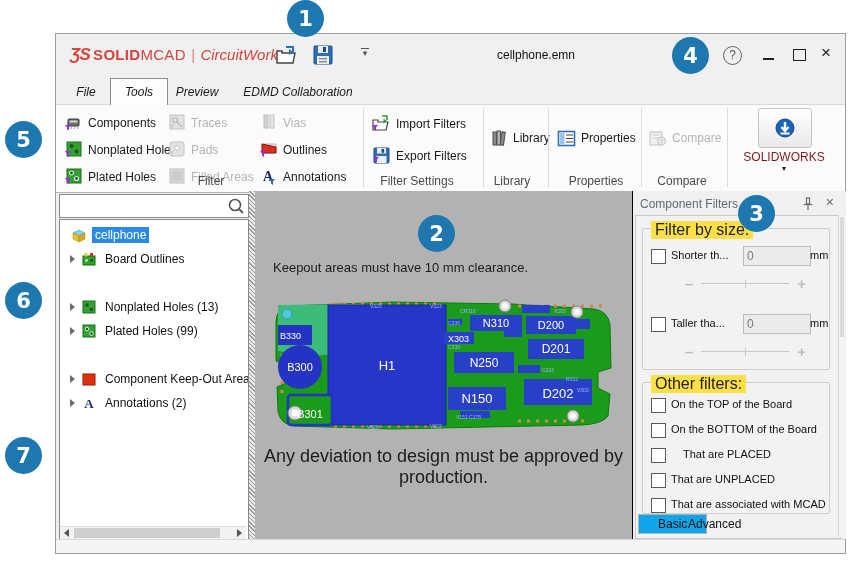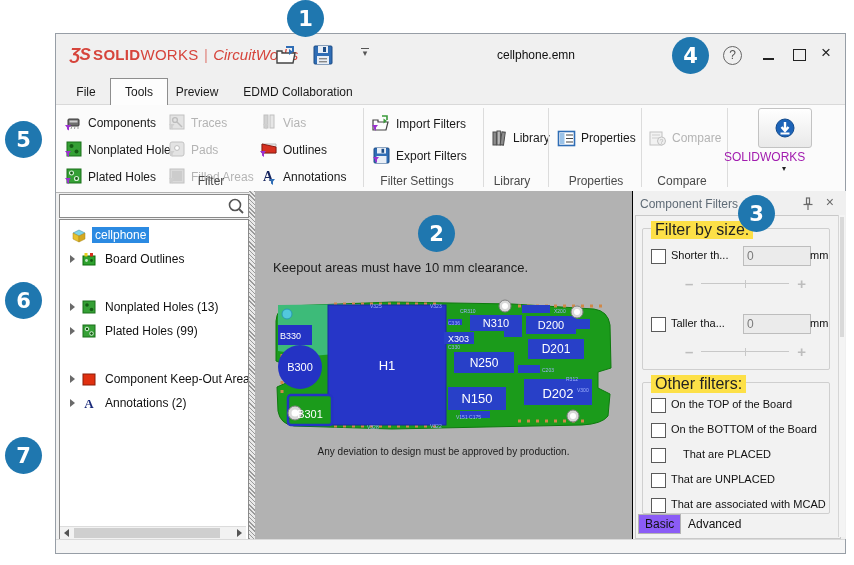--- a/index.html
+++ b/index.html
@@ -20,37 +20,37 @@
   .overflow{position:absolute;top:14px;width:12px;height:16px;text-align:center;color:#555;font-size:9px;line-height:7px;}
   .overflow::before{content:"";display:block;margin:0 auto 1px;width:8px;height:0;border-top:1px solid #555;}
   .doc-title{position:absolute;left:400px;top:14px;width:160px;text-align:center;font-size:12px;color:#111;}
   .wc{position:absolute;top:12px;color:#333;}
   .help-c{left:667px;width:17px;height:17px;border:1px solid #666;border-radius:50%;
           text-align:center;line-height:16px;font-size:12px;color:#555;}
   .min-b{left:707px;top:24px;width:11px;height:0;border-top:2px solid #222;}
   .max-b{left:737px;top:15px;width:11px;height:10px;border:1px solid #222;}
   .close-x{left:765px;top:9px;font-size:17px;color:#222;line-height:20px;}
   
-  .tabrow{position:absolute;left:0;top:42px;width:100%;height:28px;}
+  .tabrow{position:absolute;left:0;top:42px;width:100%;height:28px;font-style:italic;}
   .tab{position:absolute;top:5px;height:22px;line-height:22px;text-align:center;color:#1a1a1a;cursor:pointer;}
   .tab.active{top:2px;height:26px;line-height:26px;background:#fdfdfd;border:1px solid #8e8e8e;border-bottom:none;z-index:2;}
   .cc-min{left:736px;top:58px;width:8px;height:0;border-top:2px solid #111;}
   .cc-rest{left:753px;top:52px;width:7px;height:6px;border:1px solid #111;box-shadow:2px -2px 0 -0.5px #111;}
   .cc-close{left:771px;top:47px;font-weight:bold;font-size:13px;}
   
   .ribbon{position:absolute;left:0;top:70px;width:100%;height:87px;background:#fbfbfb;
           border-top:1px solid #d9d9d9;border-bottom:1px solid #b3b3b3;}
   .vsep{position:absolute;top:3px;height:79px;width:1px;background:#dcdcdc;}
   .rbtn{position:absolute;height:22px;display:flex;align-items:center;gap:5px;white-space:nowrap;cursor:pointer;}
   .rbtn .lbl{font-size:12px;color:#1a1a1a;}
   .rbtn.dis .lbl{color:#b4b4b4;}
   .glabel{position:absolute;top:69px;text-align:center;font-size:12px;color:#4a4a4a;}
   .swbtn{position:absolute;left:702px;top:3px;width:52px;height:38px;border:1px solid #c3c3c3;border-radius:3px;
          background:linear-gradient(#ffffff,#e9e9e9);display:flex;align-items:center;justify-content:center;cursor:pointer;}
-  .swlabel{position:absolute;left:668px;top:45px;width:120px;text-align:left;color:#a21caf;}
+  .swlabel{position:absolute;left:668px;top:45px;width:120px;text-align:center;color:#7f1d1d;}
   .swdrop{position:absolute;left:668px;top:59px;width:120px;text-align:center;font-size:8px;color:#222;}
   
   .client{position:absolute;left:0;top:157px;width:789px;height:348px;}
   .leftpanel{position:absolute;left:1px;top:0;width:194px;height:100%;}
   .search{position:absolute;left:2px;top:3px;width:188px;height:22px;background:#fff;border:1px solid #8a8a8a;}
   .search input{position:absolute;left:2px;top:2px;width:160px;height:16px;border:none;outline:none;font-size:12px;background:transparent;}
   .search svg{position:absolute;right:2px;top:1px;}
   .treebox{position:absolute;left:2px;top:28px;width:188px;height:320px;background:#fff;border:1px solid #8a8a8a;overflow:hidden;}
   .trow{position:absolute;left:0;width:300px;height:24px;display:flex;align-items:center;white-space:nowrap;cursor:pointer;}
   .exp{width:0;height:0;border-left:5px solid #6a6a6a;border-top:4px solid transparent;border-bottom:4px solid transparent;margin:0 5px 0 10px;}
@@ -61,61 +61,61 @@
   .hscroll{position:absolute;left:0;bottom:0;width:186px;height:13px;background:#f2f2f2;border-top:1px solid #dcdcdc;}
   .harrow{position:absolute;top:0;width:13px;height:12px;display:flex;align-items:center;justify-content:center;cursor:pointer;}
   .tri-l{width:0;height:0;border-right:5px solid #555;border-top:4px solid transparent;border-bottom:4px solid transparent;}
   .tri-r{width:0;height:0;border-left:5px solid #555;border-top:4px solid transparent;border-bottom:4px solid transparent;}
   .hthumb{position:absolute;left:14px;top:1px;width:146px;height:10px;background:#cfcfcf;}
   .splitter{position:absolute;left:193px;top:0;width:6px;height:100%;
             background:repeating-linear-gradient(45deg,#9a9a9a 0 1px,#e9e9e9 1px 3px);}
   
   .viewport{position:absolute;left:199px;top:0;width:377px;height:348px;background:#b2b2b2;overflow:hidden;}
   .note-top{position:absolute;left:18px;top:69px;font-size:13px;color:#1c1c1c;}
-  .note-bottom{position:absolute;left:0;top:255px;width:100%;text-align:center;font-size:10px;color:#1c1c1c;}
+  .note-bottom{position:absolute;left:0;top:255px;width:100%;text-align:center;font-size:18px;color:#1c1c1c;}
   .board{position:absolute;left:17px;top:108px;}
   
   .rightpanel{position:absolute;left:576px;top:0;width:213px;height:348px;background:#f0f0f0;border-left:1px solid #000000;}
   .rp-title{position:absolute;left:7px;top:6px;font-size:12px;color:#5f6b76;}
   .rp-pin{position:absolute;right:32px;top:6px;cursor:pointer;}
   .rp-close{position:absolute;right:12px;top:3px;font-size:14px;color:#6a6a6a;cursor:pointer;}
   .rp-content{position:absolute;left:2px;top:24px;width:204px;height:322px;background:#f2f2f2;border:1px solid #c9c9c9;}
   .gbox{position:absolute;border:1px solid #cfcfcf;border-radius:2px;}
   .gbox .gl{position:absolute;left:8px;top:-8px;background:#fde047;padding:0 4px;font-size:16px;color:#222;}
   .cb{position:absolute;width:13px;height:13px;background:#fff;border:1px solid #5a5a5a;cursor:pointer;}
   .clabel{position:absolute;font-size:11px;color:#111;white-space:nowrap;}
   .numbox{position:absolute;width:60px;height:18px;background:#ebebeb;border:1px solid #bdbdbd;
           font-size:12px;color:#7a7a7a;padding:0 3px;font-family:"Liberation Sans",sans-serif;}
   .slider{position:absolute;height:16px;display:flex;align-items:center;color:#bdbdbd;cursor:pointer;}
   .slider .tk{width:88px;height:0;border-top:1px solid #c8c8c8;margin:0 8px;position:relative;}
   .slider .tk::after{content:"";position:absolute;left:44px;top:-4px;width:1px;height:8px;background:#c8c8c8;}
   .slider .mi,.slider .pl{font-size:15px;font-weight:bold;}
   .btab{position:absolute;font-size:12px;color:#111;cursor:pointer;}
-  .btab.active{background:#8b5cf6;border:1px solid #b4b4b4;padding:2px 6px;}
+  .btab.active{background:#0ea5e9;border:1px solid #b4b4b4;padding:2px 19px;}
   .vscroll{position:absolute;right:1px;top:24px;width:6px;height:322px;background:#f4f4f4;border-left:1px solid #d5d5d5;}
   .vthumb{position:absolute;left:1px;top:2px;width:4px;height:120px;background:#d9d9d9;}
   
   .statusbar{position:absolute;left:0;top:505px;width:100%;height:13px;background:#f5f5f5;border-top:1px solid #dadada;}
   
   .callout{position:absolute;width:37px;height:37px;border-radius:50%;background:#1f77af;color:#fff;
            display:flex;align-items:center;justify-content:center;font-size:21px;font-weight:bold;z-index:60;
            font-family:"DejaVu Sans","Liberation Sans",sans-serif;}
   .c1{left:287px;top:0px;} .c2{left:418px;top:215px;} .c3{left:738px;top:195px;} .c4{left:672px;top:37px;}
   .c5{left:5px;top:121px;} .c6{left:5px;top:282px;} .c7{left:5px;top:437px;}
 </style>
 </head>
 <body>
 
 <div class="page">
   <div class="window">
 
     <div class="titlebar">
       <span class="logo">
         <span class="mark">ƷS</span>
-        <span class="b1">SOLID</span><span class="b2">WORKS</span>
+        <span class="b1">SOLID</span><span class="b2">MCAD</span>
         <span class="dv">|</span>
         <span class="prod">CircuitWorks</span>
       </span>
       <svg class="tb-icon" style="left:218px" viewBox="0 0 24 24">
         <path d="M3 8 L3 20 L19 20 L21 10 L8 10 L8 8 Z" fill="#fdfdfd" stroke="#444" stroke-width="1.4"></path>
         <path d="M12 4 L19 4 L19 9" fill="none" stroke="#2f6db5" stroke-width="2"></path>
         <path d="M19 9 L15 6 L15 12 Z" fill="#2f6db5"></path>
       </svg>
       <svg class="tb-icon" style="left:255px" viewBox="0 0 24 24">
         <rect x="3" y="3" width="18" height="18" rx="1" fill="#2f6db5" stroke="#1d4c85"></rect>

